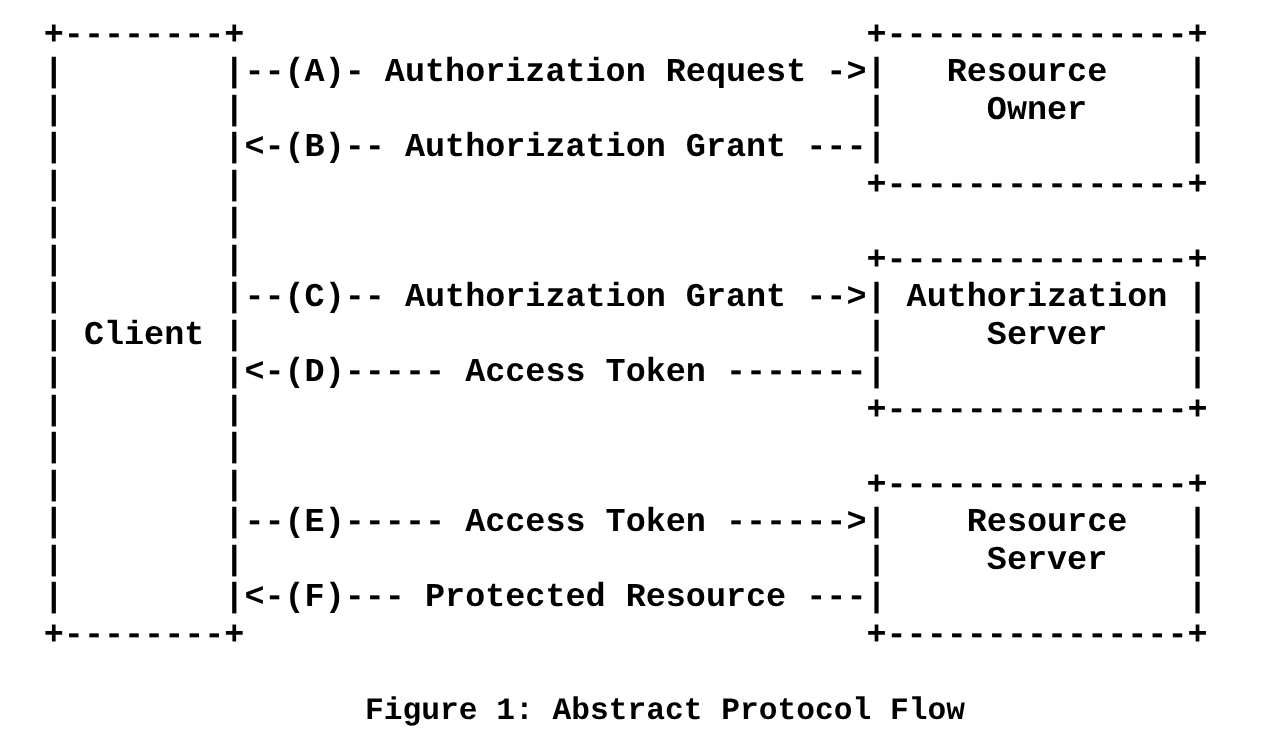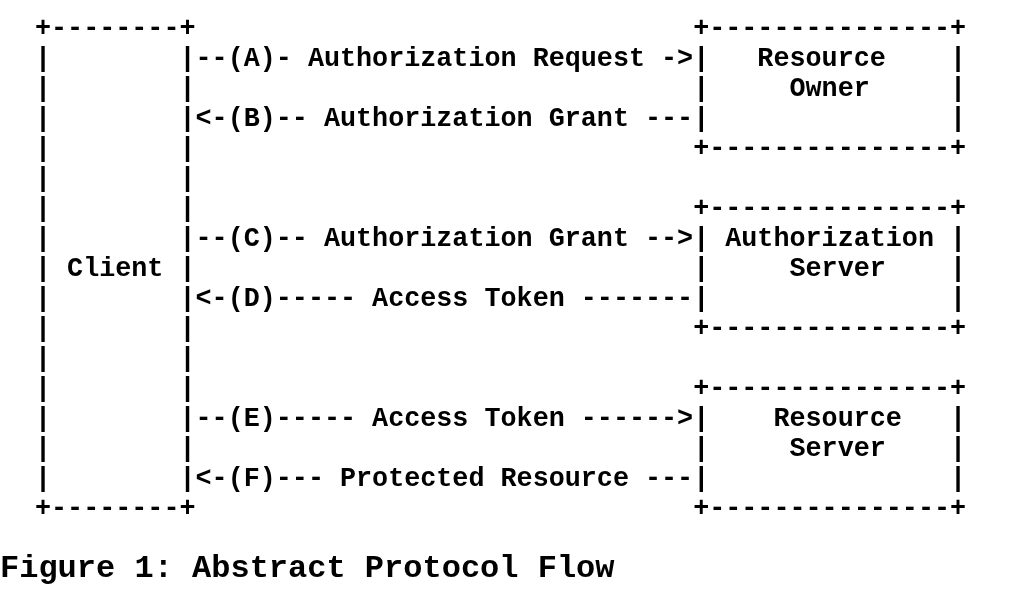--- a/index.html
+++ b/index.html
@@ -25,21 +25,22 @@
     font-family: inherit;
     font-weight: bold;
     font-size: 26.75px;
     line-height: 30px;
     letter-spacing: 0;
     white-space: pre;
   }
   .figure-caption {
     margin: 0;
     margin-top: 30px;
-    font-size: 32px;
+    padding-left: 292px;
+    font-size: 25px;
     line-height: 30px;
     white-space: pre;
   }
 </style>
 </head>
 <body>
 
 <div class="figure-page">
   <pre class="ascii-art">+--------+                               +---------------+
 |        |--(A)- Authorization Request -&gt;|   Resource    |

